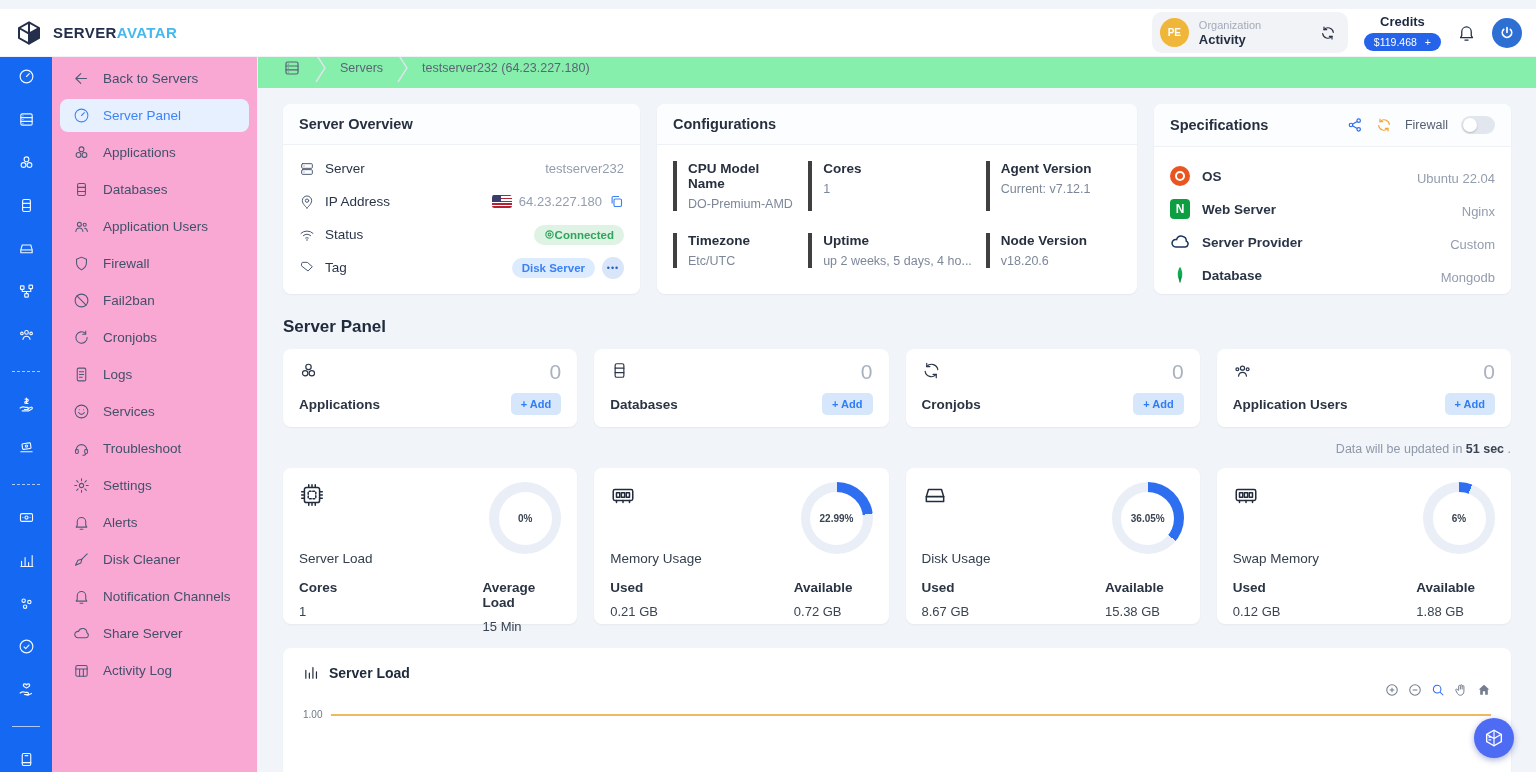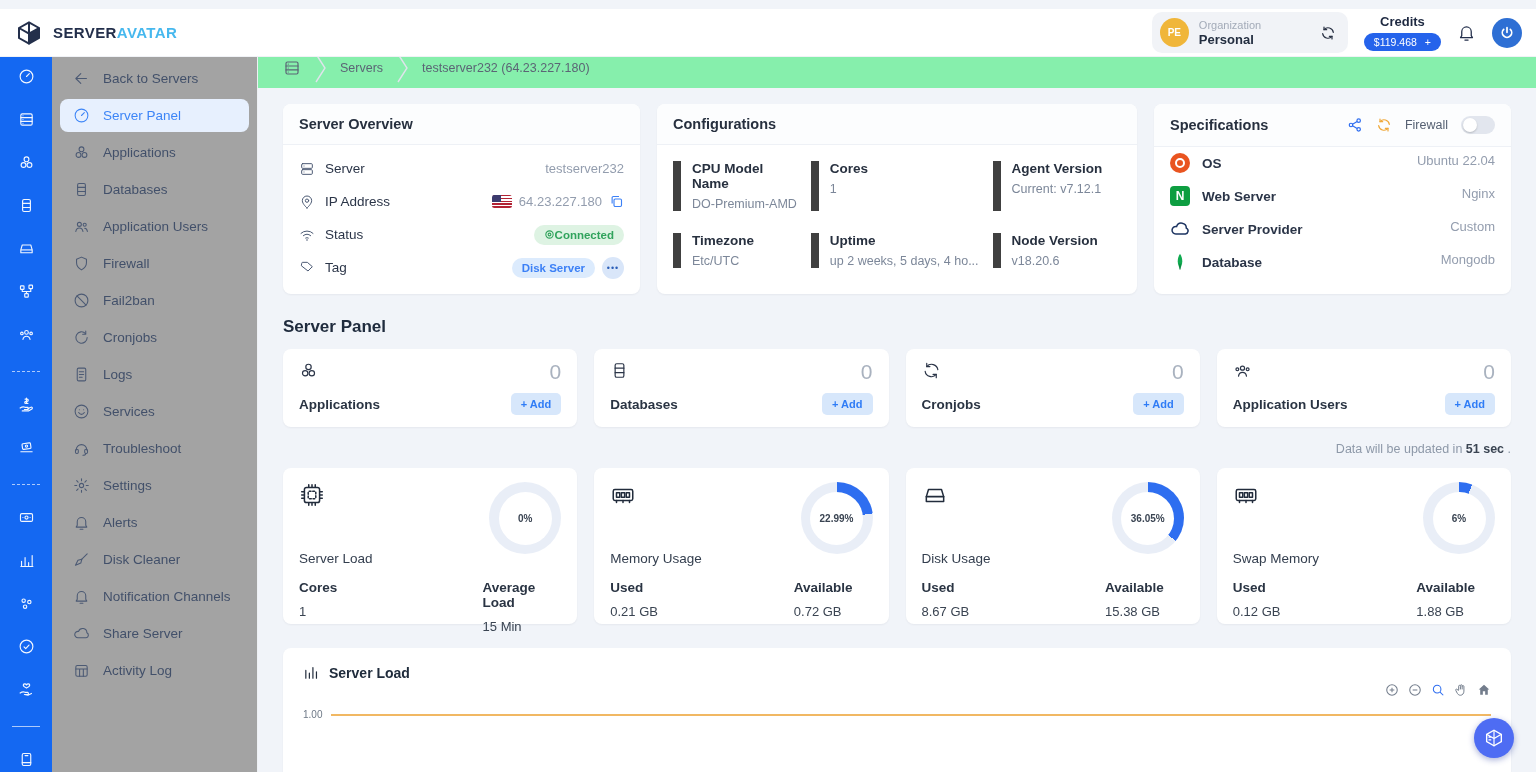--- a/index.html
+++ b/index.html
@@ -27,21 +27,21 @@
   .power-btn{width:30px;height:30px;border-radius:50%;background:#2e6fd4;display:flex;align-items:center;justify-content:center;cursor:pointer}
 
   
   .rail{position:fixed;top:48px;left:0;bottom:0;width:52px;background:var(--rail);z-index:15;
     display:flex;flex-direction:column;align-items:center;padding-top:20px}
   .rail .ric{margin-bottom:26px;opacity:.95;cursor:pointer}
   .rail .rdiv{width:28px;border-top:1.5px dashed rgba(255,255,255,.65);margin:2px 0 24px}
   .rail .rdiv.solid{border-top-style:solid}
 
   
-  .sidebar{position:fixed;top:48px;left:52px;bottom:0;width:206px;background:#a3a3a3;z-index:15;
+  .sidebar{position:fixed;top:48px;left:52px;bottom:0;width:206px;background:#f9a8d4;z-index:15;
     border-right:1px solid #edf0f4;padding-top:10px}
   .menu-item{display:flex;align-items:center;gap:13px;height:33px;margin:4px 8px;padding:0 13px;border-radius:8px;
     font-size:13.5px;font-weight:500;color:#42506a;cursor:pointer;white-space:nowrap}
   .menu-item svg{flex:0 0 auto}
   .menu-item.active{background:#e7f0fe;color:#3d85f7}
   .menu-item.active svg{stroke:#3d85f7}
   .mi{stroke:#4c5a74;fill:none;stroke-width:1.5;stroke-linecap:round;stroke-linejoin:round}
 
   
   .main{position:absolute;top:48px;left:258px;width:1278px;bottom:0;overflow:hidden}
@@ -65,27 +65,27 @@
     background:repeating-linear-gradient(#b22234 0 1.4px,#fff 1.4px 2.8px)}
   .flag::before{content:"";position:absolute;left:0;top:0;width:9px;height:7px;background:#3c3b6e}
   .pill{font-size:11.5px;font-weight:600;border-radius:20px;padding:4px 10px;display:flex;align-items:center;}
   .pill.green{background:var(--success_bg);color:var(--success_text)}
   .pill.blue{background:#dcebfd;color:#3c80f6}
   .dot-btn{width:22px;height:22px;border-radius:50%;background:#d9e6f9;display:flex;align-items:center;justify-content:center;
     color:#2c5fb8;font-size:9px;letter-spacing:1px;cursor:pointer}
 
   
   .cfg-body{padding:16px 16px 10px;display:grid;grid-template-columns:1fr 1fr 1fr;row-gap:22px}
-  .cfg{border-left:8px solid #404040;padding-left:11px;margin-right:14px}
+  .cfg{border-left:4px solid #404040;padding-left:11px;margin-right:14px}
   .cfg-lbl{font-size:13.5px;font-weight:700;color:#27303f}
   .cfg-val{font-size:12.5px;color:#7c8799;margin-top:6px;white-space:nowrap}
 
   
   .spec-body{padding:6px 16px}
-  .spec-row{height:33px;display:flex;align-items:flex-start;justify-content:space-between}
+  .spec-row{height:33px;display:flex;align-items:flex-end;justify-content:space-between}
   .spec-left{display:flex;align-items:center;gap:12px;font-size:13.5px;font-weight:600;color:#2b3548}
   .spec-val{font-size:13px;color:#939dae}
   .spec-tools{display:flex;align-items:center;gap:13px;font-weight:400}
   .fw-label{font-size:12.5px;color:#556072}
   .toggle{width:34px;height:18px;border-radius:10px;background:#e2e6ee;position:relative;cursor:pointer}
   .toggle::after{content:"";position:absolute;left:2px;top:2px;width:14px;height:14px;border-radius:50%;background:#fff;box-shadow:0 1px 2px rgba(0,0,0,.2)}
   .ubuntu{width:20px;height:20px;border-radius:50%;background:#e95420;position:relative}
   .ubuntu::after{content:"";position:absolute;inset:5px;border-radius:50%;border:2px solid #fff}
   .nginx{width:20px;height:20px;border-radius:4px;background:#0d9e41;color:#fff;font-size:12px;font-weight:800;
     display:flex;align-items:center;justify-content:center}
@@ -141,21 +141,21 @@
           <path d="M12 12.5L20 8v8l-8 4.5z" fill="#232f4b"></path>
         </svg>
     </span>
     <span class="brand-name"><span>SERVER</span><span class="lt">AVATAR</span></span>
   </div>
   <div class="hdr-right">
     <div class="org-box">
       <span class="org-badge">PE</span>
       <span class="org-lines">
         <div class="org-label">Organization</div>
-        <div class="org-value">Personal</div>
+        <div class="org-value">Activity</div>
       </span>
       <span>
         <svg width="16" height="16" viewBox="0 0 24 24" fill="none" stroke="#2a3245" stroke-width="1.8" stroke-linecap="round">
             <path d="M20 11a8 8 0 0 0-14-4M4 13a8 8 0 0 0 14 4"></path>
             <path d="M6 3v4h4M18 21v-4h-4"></path>
           </svg>
       </span>
     </div>
     <div class="credits">
       <span class="credits-label">Credits</span>

